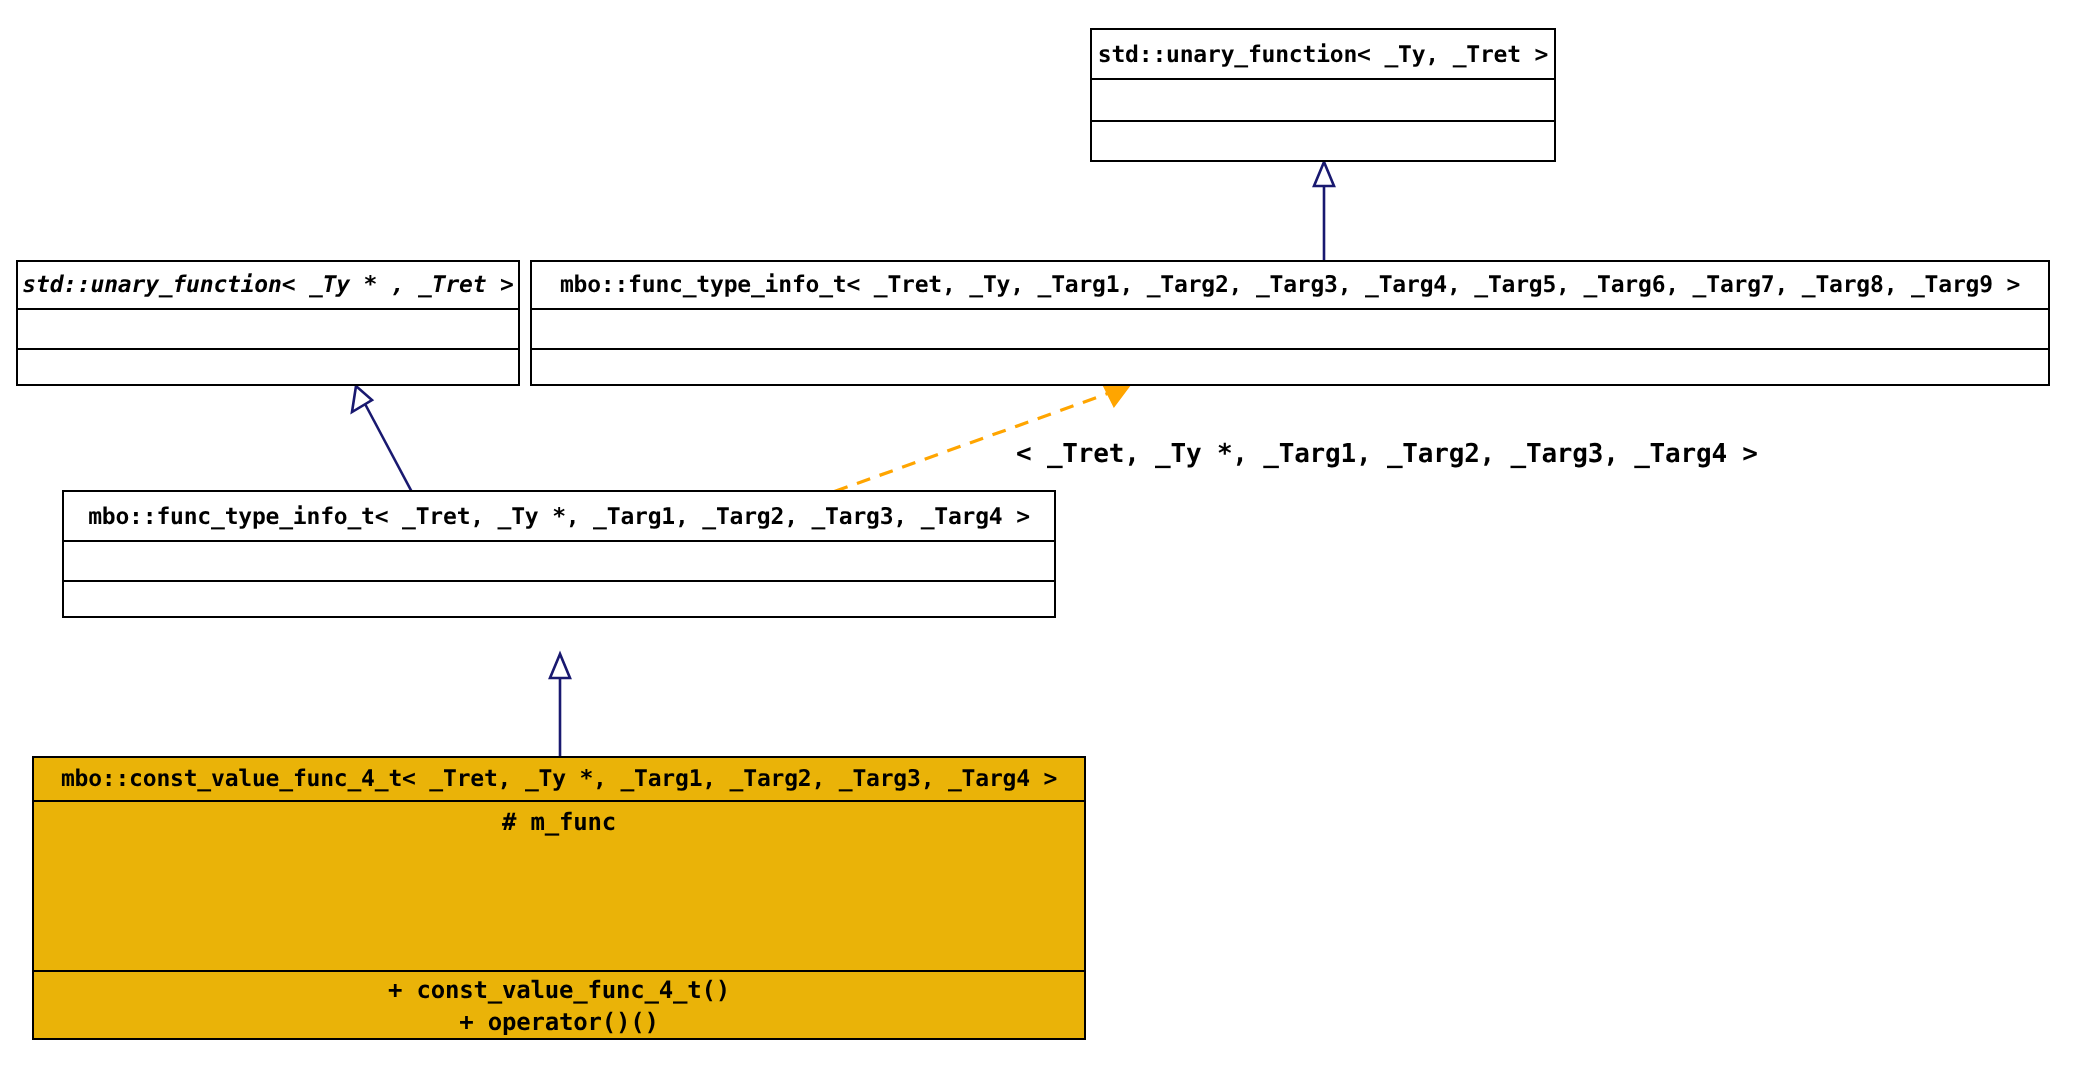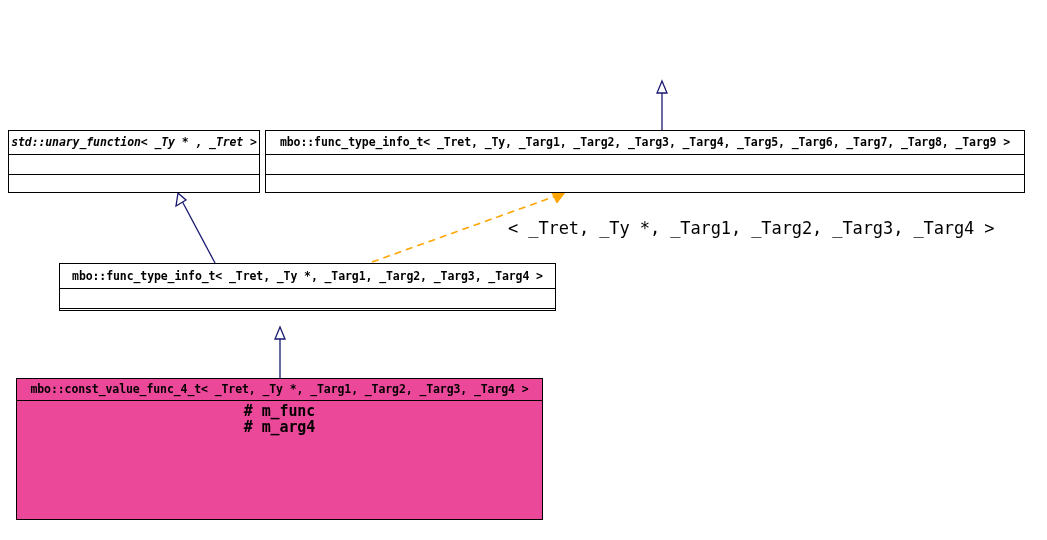--- a/index.html
+++ b/index.html
@@ -26,21 +26,21 @@
     pointer-events: none;
   }
   .uml-node {
     position: absolute;
     box-sizing: border-box;
     border: 1px solid #000000;
     background: #ffffff;
     z-index: 2;
   }
   .uml-node.filled {
-    background: #ec4899;
+    background: #eab308;
   }
   .node-title {
     box-sizing: border-box;
     text-align: center;
     font-weight: bold;
     font-size: 11.5px;
     line-height: 13px;
     color: #000000;
     white-space: nowrap;
     letter-spacing: -0.1px;
@@ -50,30 +50,30 @@
     overflow: hidden;
   }
   .node-section {
     box-sizing: border-box;
     border-top: 1px solid #000000;
     overflow: hidden;
   }
   .member-row {
     text-align: center;
     font-weight: bold;
-    font-size: 15px;
+    font-size: 12px;
     line-height: 16px;
     color: #000000;
     white-space: nowrap;
     letter-spacing: -0.1px;
   }
   .edge-label {
     position: absolute;
-    font-weight: normal;
-    font-size: 17px;
+    font-weight: bold;
+    font-size: 13px;
     line-height: 14px;
     color: #000000;
     white-space: nowrap;
     letter-spacing: -0.1px;
     z-index: 3;
   }
 </style>
 </head>
 <body>
 
@@ -95,44 +95,52 @@
       <line x1="280" y1="378" x2="280" y2="335" stroke="#191970" stroke-width="1.3"></line>
       <polygon points="280,327 275,339 285,339" fill="#ffffff" stroke="#191970" stroke-width="1.3"></polygon>
     </g>
 
     <g>
       <line x1="372" y1="262" x2="556" y2="196" stroke="#ffa500" stroke-width="1.6" stroke-dasharray="7,5"></line>
       <polygon points="566,191 551,191 557,203" fill="#ffa500" stroke="#ffa500" stroke-width="1"></polygon>
     </g>
   </svg>
 
+  <div class="uml-node" style="left:545px; top:14px; width:233px; height:67px;">
+    <div class="node-title" style="height:24px;">std::unary_function&lt; _Ty, _Tret &gt;</div>
+    <div class="node-section" style="height:21px;"></div>
+    <div class="node-section" style="height:20px;"></div>
+  </div>
 
   <div class="uml-node" style="left:8px; top:130px; width:252px; height:63px;font-style:italic;">
     <div class="node-title" style="height:23px;">std::unary_function&lt; _Ty * , _Tret &gt;</div>
     <div class="node-section" style="height:20px;"></div>
     <div class="node-section" style="height:18px;"></div>
   </div>
 
   <div class="uml-node" style="left:265px; top:130px; width:760px; height:63px;">
     <div class="node-title" style="height:23px;">mbo::func_type_info_t&lt; _Tret, _Ty, _Targ1, _Targ2, _Targ3, _Targ4, _Targ5, _Targ6, _Targ7, _Targ8, _Targ9 &gt;</div>
     <div class="node-section" style="height:20px;"></div>
     <div class="node-section" style="height:18px;"></div>
   </div>
 
-  <div class="uml-node" style="left:31px; top:263px; width:497px; height:48px;margin-left:28px;">
+  <div class="uml-node" style="left:31px; top:245px; width:497px; height:64px;">
     <div class="node-title" style="height:24px;">mbo::func_type_info_t&lt; _Tret, _Ty *, _Targ1, _Targ2, _Targ3, _Targ4 &gt;</div>
     <div class="node-section" style="height:20px;"></div>
     <div class="node-section" style="height:18px;"></div>
   </div>
 
   <div class="uml-node filled" style="left:16px; top:378px; width:527px; height:142px;">
     <div class="node-title" style="height:21px;">mbo::const_value_func_4_t&lt; _Tret, _Ty *, _Targ1, _Targ2, _Targ3, _Targ4 &gt;</div>
 
     <div class="node-section" style="height:85px; padding-top:2px;">
       <div class="member-row"># m_func</div>
-      <div class="member-row"># m_arg4</div>
     </div>
 
+    <div class="node-section" style="height:34px; padding-top:1px;">
+      <div class="member-row">+ const_value_func_4_t()</div>
+      <div class="member-row">+ operator()()</div>
+    </div>
   </div>
 
   <div class="edge-label" style="left:508px; top:221px;">&lt; _Tret, _Ty *, _Targ1, _Targ2, _Targ3, _Targ4 &gt;</div>
 
 </div>
 
 </body></html>

